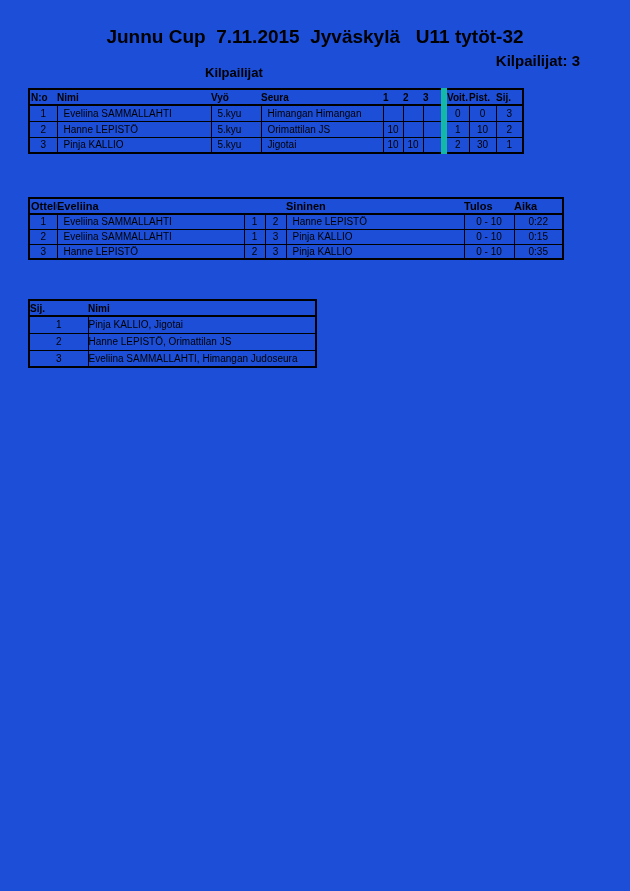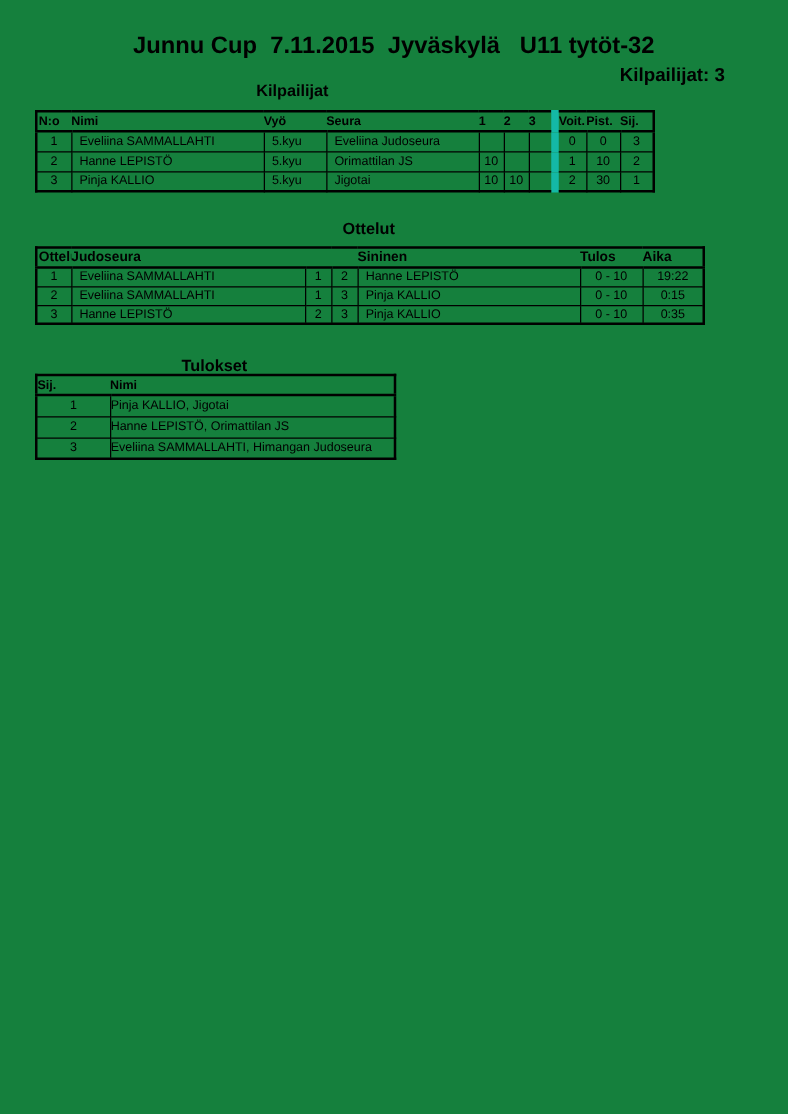--- a/index.html
+++ b/index.html
@@ -1,21 +1,21 @@
 <!DOCTYPE html>
 <html><head>
 <meta charset="utf-8">
 <style>
   * { margin: 0; padding: 0; box-sizing: border-box; }
   html, body { background: #fff; }
   .page {
     position: relative;
     width: 630px;
     height: 891px;
-    background: #15803d;
+    background: #1d4ed8;
     color: #000000;
     font-family: "Liberation Sans", sans-serif;
     overflow: hidden;
   }
   .doc-title {
     position: absolute;
     top: 26px;
     left: 0;
     width: 630px;
     text-align: center;
@@ -113,21 +113,21 @@
       <th>2</th>
       <th>3</th>
       <th class="thick-l">Voit.</th>
       <th>Pist.</th>
       <th>Sij.</th>
     </tr>
     <tr>
       <td>1</td>
       <td class="txt">Eveliina SAMMALLAHTI</td>
       <td class="txt">5.kyu</td>
-      <td class="txt">Eveliina Judoseura</td>
+      <td class="txt">Himangan Himangan</td>
       <td></td>
       <td></td>
       <td></td>
       <td class="thick-l">0</td>
       <td>0</td>
       <td>3</td>
     </tr>
     <tr>
       <td>2</td>
       <td class="txt">Hanne LEPISTÖ</td>
@@ -148,50 +148,49 @@
       <td>10</td>
       <td>10</td>
       <td></td>
       <td class="thick-l">2</td>
       <td>30</td>
       <td>1</td>
     </tr>
   </tbody>
     </table>
 
-  <div class="section-title st-ottelut">Ottelut</div>
 
   <table class="t t2">
     <colgroup>
       <col style="width:28px">
         <col style="width:187px">
         <col style="width:21px">
         <col style="width:21px">
       <col style="width:178px">
         <col style="width:50px">
         <col style="width:49px">
     </colgroup>
     <tbody>
         <tr>
       <th class="h-left">Ottelu</th>
-      <th>Judoseura</th>
+      <th>Eveliina</th>
       <th></th>
       <th></th>
       <th>Sininen</th>
       <th>Tulos</th>
       <th>Aika</th>
     </tr>
     <tr>
       <td>1</td>
       <td class="txt">Eveliina SAMMALLAHTI</td>
       <td>1</td>
       <td>2</td>
       <td class="txt">Hanne LEPISTÖ</td>
       <td>0 - 10</td>
-      <td>19:22</td>
+      <td>0:22</td>
     </tr>
     <tr>
       <td>2</td>
       <td class="txt">Eveliina SAMMALLAHTI</td>
       <td>1</td>
       <td>3</td>
       <td class="txt">Pinja KALLIO</td>
       <td>0 - 10</td>
       <td>0:15</td>
     </tr>
@@ -200,21 +199,20 @@
       <td class="txt">Hanne LEPISTÖ</td>
       <td>2</td>
       <td>3</td>
       <td class="txt">Pinja KALLIO</td>
       <td>0 - 10</td>
       <td>0:35</td>
     </tr>
   </tbody>
     </table>
 
-  <div class="section-title st-tulokset">Tulokset</div>
 
   <table class="t t3">
     <colgroup>
       <col style="width:59px">
         <col style="width:228px">
     </colgroup>
     <tbody>
         <tr>
       <th>Sij.</th>
       <th>Nimi</th>

